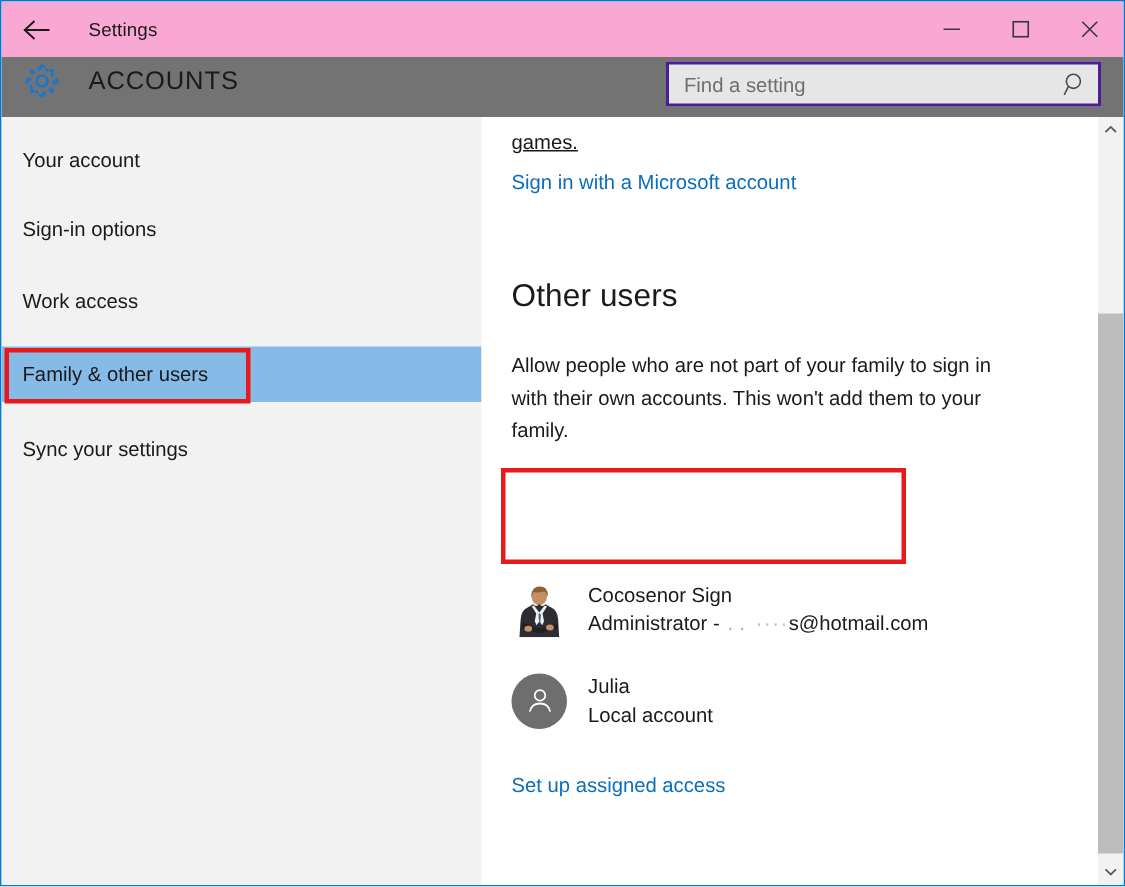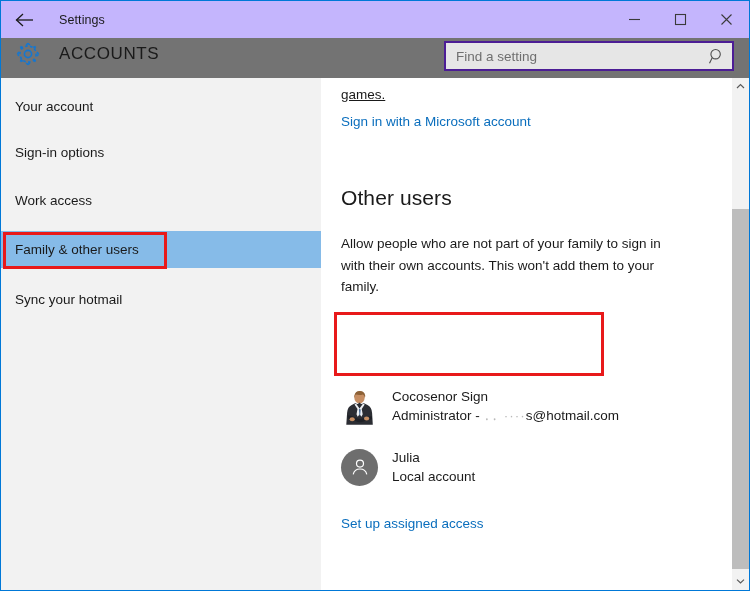--- a/index.html
+++ b/index.html
@@ -22,21 +22,21 @@
     background: #ffffff;
     overflow: hidden;
   }
 
   
   .titlebar {
     position: absolute;
     left: 0; top: 0;
     width: 748px;
     height: 37px;
-    background: #c4b5fd;
+    background: #f9a8d4;
     display: flex;
     align-items: center;
     text-align: right;
   }
   .back-btn {
     width: 47px;
     height: 37px;
     display: flex;
     align-items: center;
     justify-content: center;
@@ -363,21 +363,21 @@
     <div class="nav-item" style="top:56px;">
         <span>Sign-in options</span>
       </div>
     <div class="nav-item" style="top:104px;">
         <span>Work access</span>
       </div>
     <div class="nav-item selected" style="top:153px;">
         <span>Family &amp; other users</span>
       </div>
     <div class="nav-item" style="top:203px;">
-        <span>Sync your hotmail</span>
+        <span>Sync your settings</span>
       </div>
   </div>
 
   <div class="content">
 
     <div class="c-text" style="left:18px; top:7px;">games.</div>
 
     <div class="c-link" style="left:18px; top:34px;">Sign in with a Microsoft account</div>
 
     <div class="section-head" style="left:18px; top:108px;">Other users</div>

